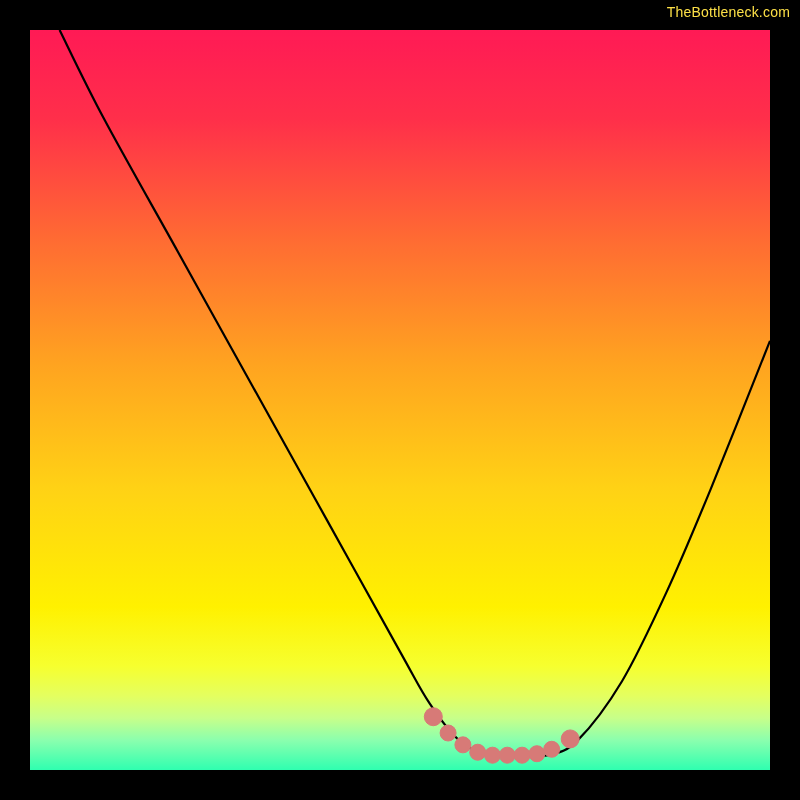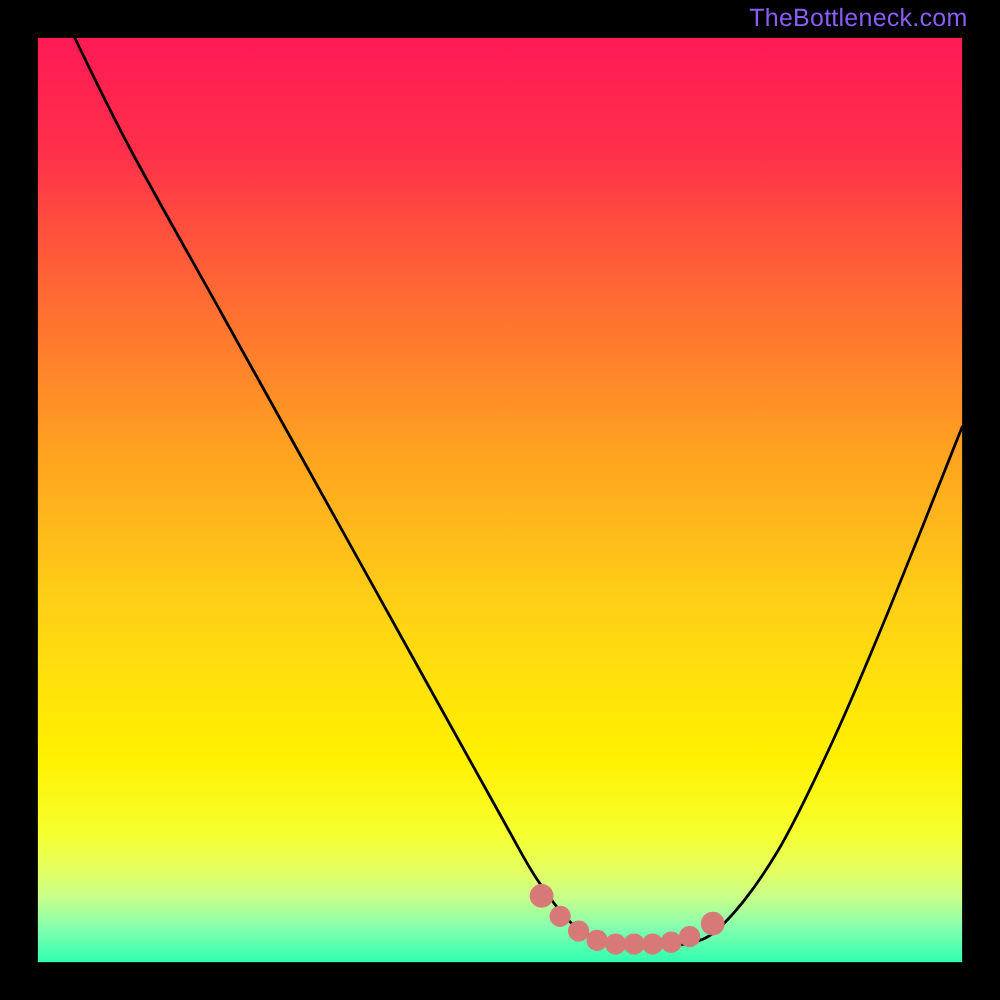--- a/index.html
+++ b/index.html
@@ -23,23 +23,23 @@
     position: absolute;
     left: 30px;
     top: 30px;
     width: 740px;
     height: 740px;
     overflow: hidden;
   }
   .attribution {
     position: absolute;
     top: 4px;
-    right: 26px;
-    color: #8b5cf6;
-    font-size: 20px;
+    right: 10px;
+    color: #fde047;
+    font-size: 14px;
     letter-spacing: 0.2px;
     user-select: none;
   }
   svg { display: block; }
 </style>
 </head>
 <body>
 
 <div class="frame">
   <div class="plot">

